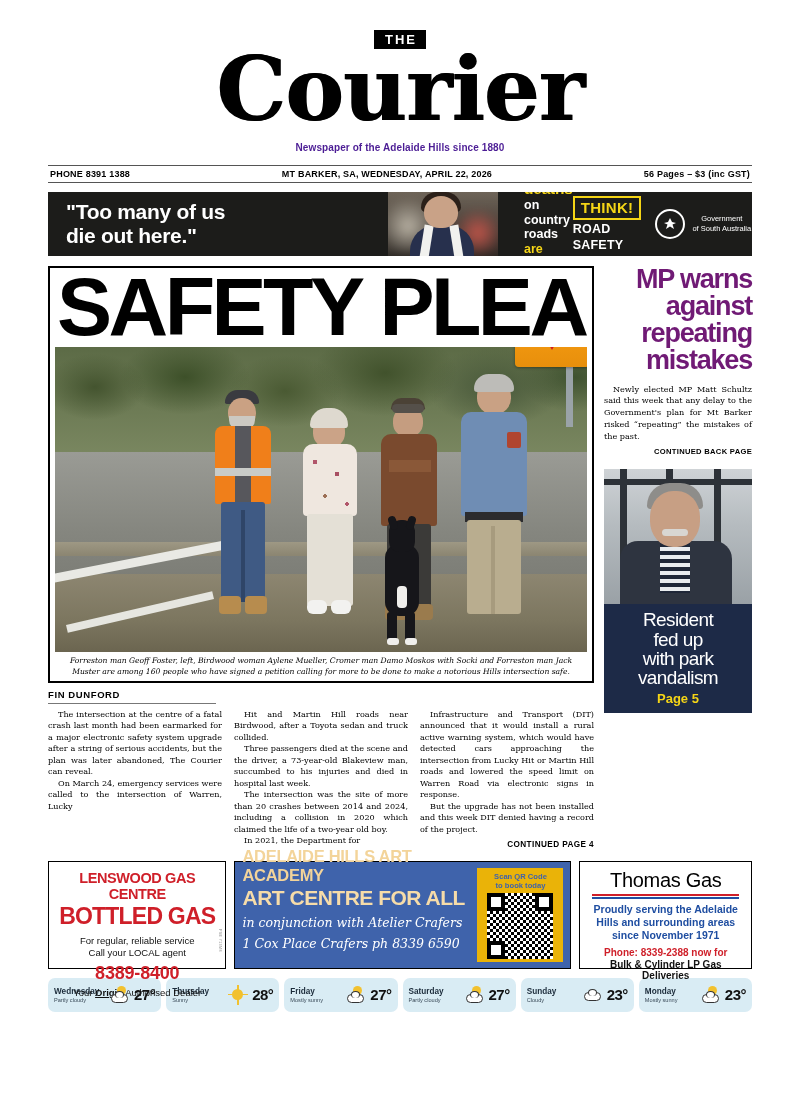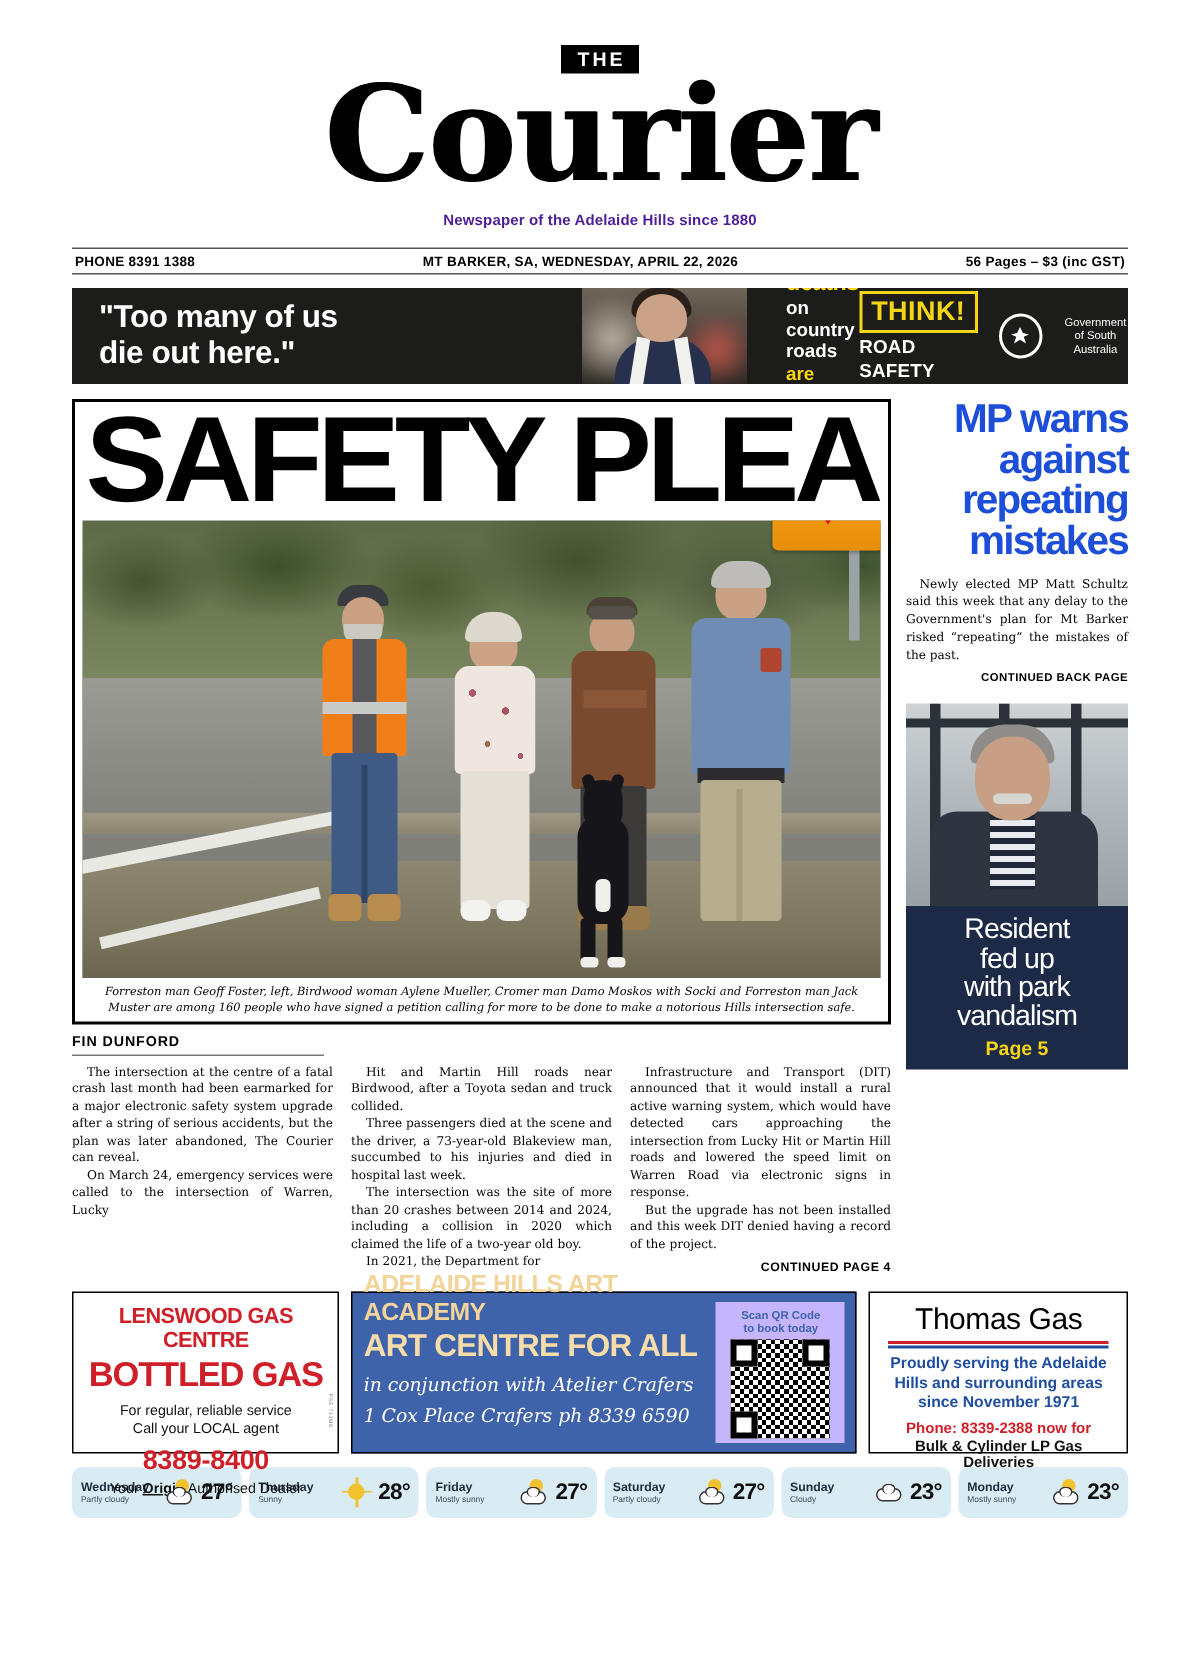--- a/index.html
+++ b/index.html
@@ -67,21 +67,21 @@
   .rs-stat {
     flex: 1 1 auto; display: flex; flex-direction: column; justify-content: center;
     padding-left: 26px; line-height: 1.16;
   }
   .rs-stat .l1 { color:#f5d516; font-weight:bold; font-size:15.5px; letter-spacing:-0.2px;}
   .rs-stat .l2 { color:#ffffff; font-weight:bold; font-size:12.5px; }
   .rs-stat .l3 { color:#f5d516; font-weight:bold; font-size:12.5px; }
   .rs-logos { flex: 0 0 200px; display:flex; align-items:center; gap:14px; padding-right:14px;}
   .think-block { display:flex; flex-direction:column; gap:3px; }
   .think-box {
-    border:2px solid #f5d516; color:#f5d516; font-weight:bold; font-size:18px;
+    border:2px solid #f5d516; color:#f5d516; font-weight:bold; font-size:15px;
     padding:1px 6px 2px; letter-spacing:0.3px; display:inline-block;
   }
   .roadsafety { color:#fff; font-weight:bold; font-size:12.5px; line-height:1.0; letter-spacing:0.2px;}
   .sa-logo { display:flex; align-items:center; gap:7px;}
   .sa-crest {
     width:30px; height:30px; border-radius:50%; border:2px solid #fff;
     display:flex; align-items:center; justify-content:center; position:relative;
   }
   .sa-gov { color:#fff; font-size:7.5px; line-height:1.25; text-align:center;}
 
@@ -156,21 +156,21 @@
   .bcol { width:174px; font-family:"DejaVu Serif", serif; font-size:8.1px;
     line-height:1.42; text-align:justify; color:#000; }
   .bcol p { text-indent:10px; }
   .contd { text-align:right; font-family:"Liberation Sans",sans-serif;
     font-weight:bold; font-size:8.2px; letter-spacing:0.4px; margin-top:4px;}
 
   
   .side-headline {
     font-family:"Liberation Sans", sans-serif; font-weight:bold;
     font-size:27px; line-height:1.0; letter-spacing:-1.2px; text-align:right;
-    color:#1d4ed8;
+    color:#701a75;
   }
   .side-body {
     margin-top:10px; font-family:"DejaVu Serif", serif; font-size:8.1px;
     line-height:1.45; text-align:justify; color:#000;
   }
   .side-body p { text-indent:9px; }
   .side-contd { text-align:right; font-family:"Liberation Sans",sans-serif;
     font-weight:bold; font-size:7.6px; letter-spacing:0.3px; margin-top:4px;}
   .teaser { margin-top:12px; width:148px; }
   .teaser-photo { height:135px; position:relative; overflow:hidden;
@@ -208,21 +208,21 @@
 
   .ad-art { width:340px; height:108px; background:#3f63ab; border:1.6px solid #000;
      display:flex; align-items:center; padding:6px 7px; }
   .ad-art .txt { flex:1 1 auto; }
   .ad-art .a1 { color:#f3d49a; font-weight:bold; font-size:16.5px; letter-spacing:-0.3px;}
   .ad-art .a2 { color:#f6dca9; font-weight:bold; font-size:21px; letter-spacing:-0.5px; margin-top:1px;}
   .ad-art .a3 { color:#fff; font-family:"DejaVu Serif",serif; font-style:italic;
      font-size:12.5px; margin-top:5px; line-height:1.3;}
   .ad-art .a5 { color:#fff; font-family:"DejaVu Serif",serif; font-weight:bold;
      font-size:12.5px; margin-top:15px;}
-  .qr-panel { flex:0 0 86px; background:#c4b5fd; padding:4px 3px; text-align:center; height:94px;}
+  .qr-panel { flex:0 0 86px; background:#eab308; padding:4px 3px; text-align:center; height:94px;}
   .qr-panel .qt { color:#3f63ab; font-size:7.6px; font-weight:bold; line-height:1.2;}
   .qr-img { width:66px; height:66px; margin:3px auto 0;
      background-image:
        repeating-linear-gradient(90deg,#000 0 3px, #fff 3px 6px),
        repeating-linear-gradient(0deg,#000 0 3px, #fff 3px 6px);
      background-blend-mode: difference; position:relative;}
   .qr-eye { position:absolute; width:18px; height:18px; background:#fff; border:4px solid #000;}
 
   .ad-thomas { width:174px; height:108px; padding:7px 6px 0; text-align:center; }
   .ad-thomas .t1 { font-size:20px; font-weight:normal; letter-spacing:-0.3px; color:#000;

